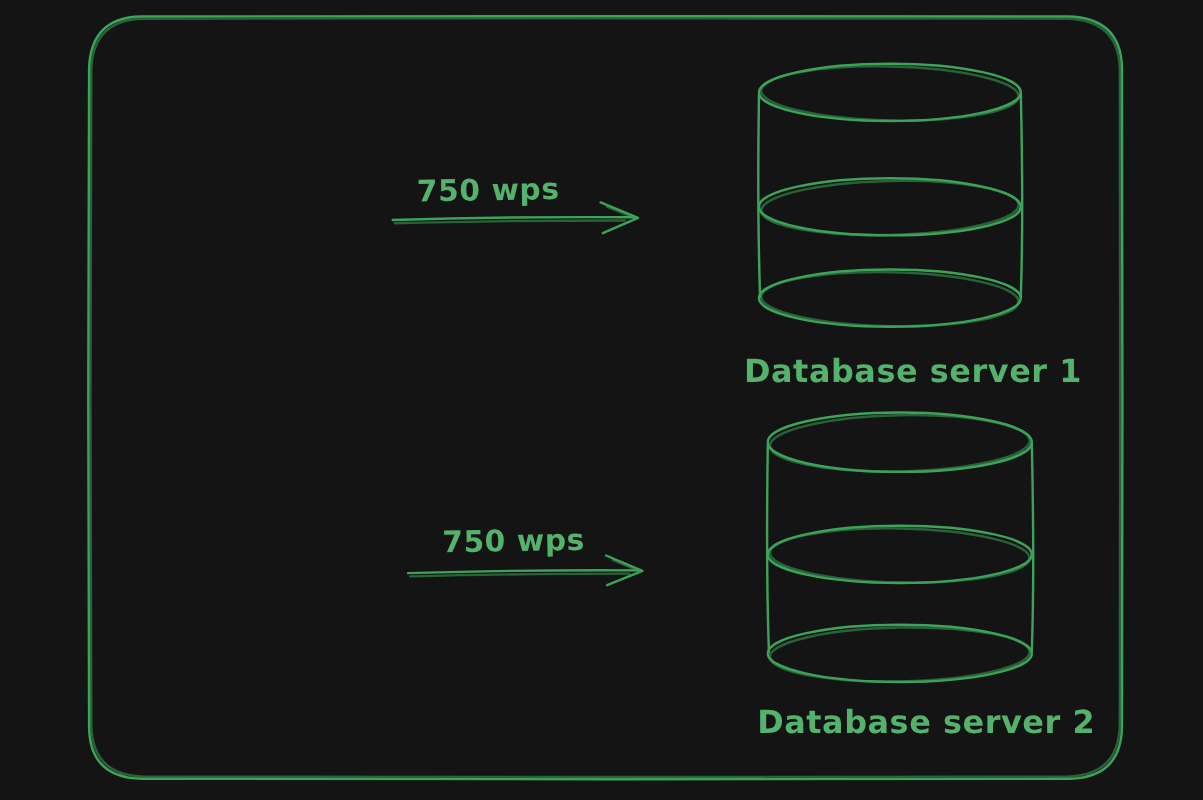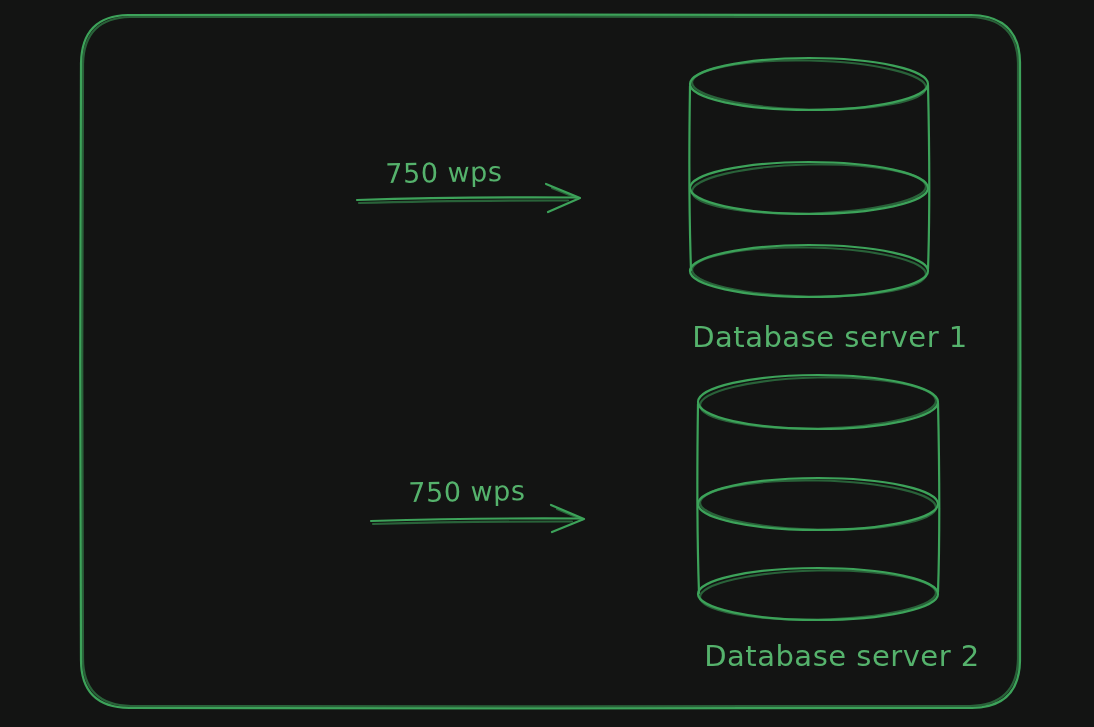--- a/index.html
+++ b/index.html
@@ -8,20 +8,21 @@
     width: 1094px;
     height: 727px;
     overflow: hidden;
     background: var(--background, #131413);
   }
   .canvas-wrap {
     position: relative;
     width: 1094px;
     height: 528px;
     background: var(--background, #131413);
+    font-weight: bold;
   }
   svg.diagram {
     display: block;
     width: 1094px;
     height: 727px;
   }
   .sketch {
     stroke: var(--stroke, #3da35a);
     fill: none;
     stroke-width: 2.2;

